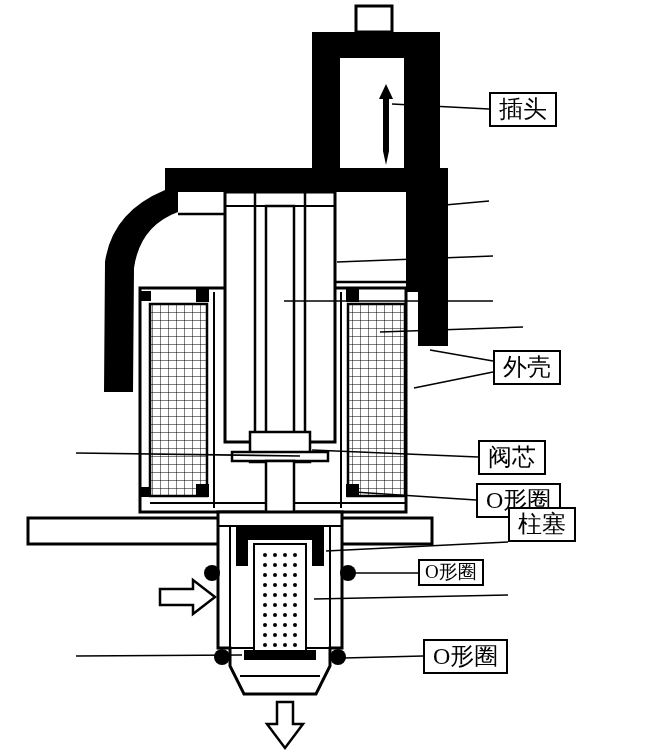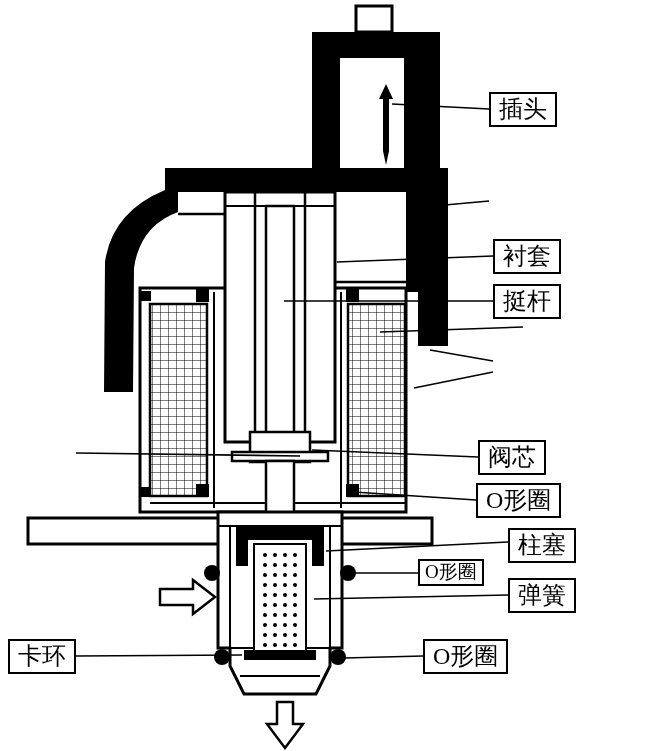--- a/index.html
+++ b/index.html
@@ -145,23 +145,20 @@
 
     <g>
       <path d="M160,589 L193,589 L193,580 L215,597 L193,614 L193,605 L160,605 Z" fill="#fff" stroke="#000" stroke-width="2.5"></path>
     </g>
     <g>
       <path d="M277,702 L293,702 L293,724 L303,724 L285,748 L267,724 L277,724 Z" fill="#fff" stroke="#000" stroke-width="2.5"></path>
     </g>
   </svg>
 
   <div class="label" style="left:489px;top:92px">插头</div>
-  <div class="label" style="left:493px;top:239px">衬套</div>
-  <div class="label" style="left:493px;top:284px">挺杆</div>
+  <div class="label" style="left:493px;top:350px">外壳</div>
   <div class="label" style="left:478px;top:440px">阀芯</div>
   <div class="label" style="left:476px;top:483px">O形圈</div>
-  <div class="label" style="left:508px;top:528px">柱塞</div>
+  <div class="label" style="left:508px;top:507px">柱塞</div>
   <div class="label small" style="left:418px;top:559px">O形圈</div>
-  <div class="label" style="left:508px;top:578px">弹簧</div>
-  <div class="label" style="left:8px;top:639px">卡环</div>
   <div class="label" style="left:423px;top:639px">O形圈</div>
 
 </div>
 
 </body></html>

